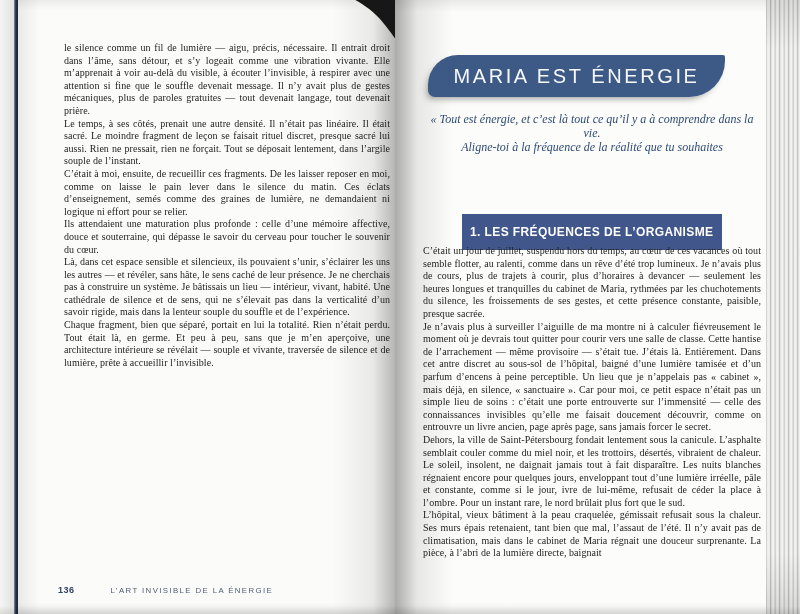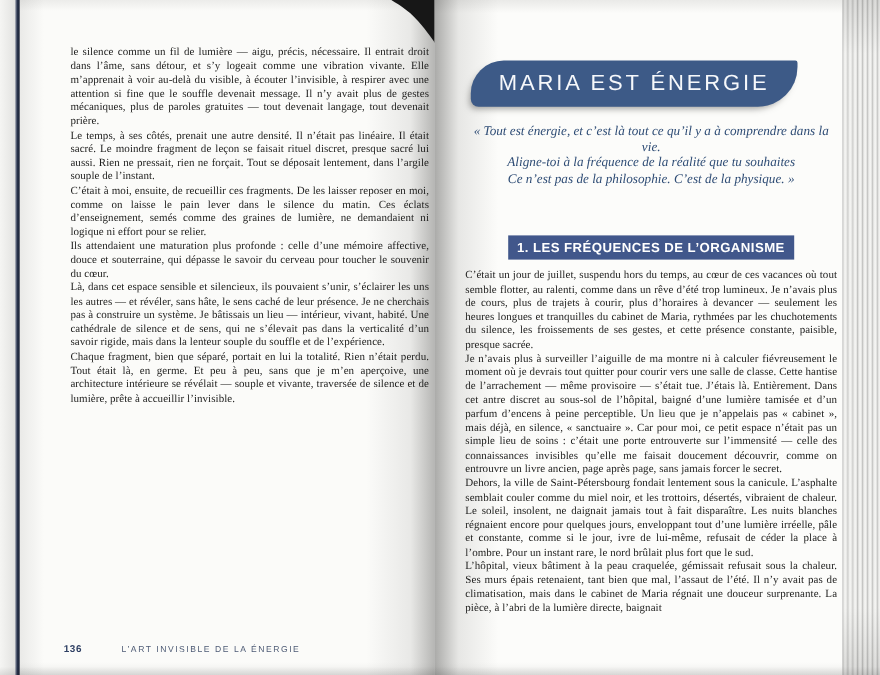--- a/index.html
+++ b/index.html
@@ -1,17 +1,17 @@
 <!DOCTYPE html>
 <html style="--banner-blue: #3d5a87; --header-blue: #41578b; --quote-navy: #2d4b74; --footer-gray: #4e5b75;"><head>
 <meta charset="utf-8">
 <style>
   html,body { margin:0; padding:0; background:#e9e8e6; }
   .scene { position:relative; width:800px; height:614px; overflow:hidden;
-           background:#a3a3a3; font-family:"Liberation Sans", sans-serif; }
+           background:#0f766e; font-family:"Liberation Sans", sans-serif; }
 
   
   .bg-left-strip { position:absolute; left:0; top:0; width:14px; height:614px;
     background:linear-gradient(to right,#f5f5f3,#e2e2e0); }
   .cover-edge-line { position:absolute; left:14px; top:0; width:4px; height:614px;
     background:linear-gradient(to right,#8b93a6,#27314a 45%,#1b2336); }
 
   
   .page { position:absolute; top:0; height:614px; }
   .page.left { left:18px; width:377px;
@@ -61,21 +61,21 @@
 
   
   .quote { position:absolute; left:28px; top:112px; width:338px; text-align:center;
     color:var(--quote-navy,#2d4b74); font-family:"Liberation Serif","DejaVu Serif",serif;
     font-style:italic; }
   .qline { font-size:12px; line-height:14.2px; }
   .attrib { margin-top:11px; font-style:normal; font-variant:small-caps;
     font-size:10.5px; letter-spacing:0.9px; color:#32405c; }
 
   
-  .sec-header { position:absolute; left:67px; top:214px; height:22px;
+  .sec-header { position:absolute; left:67px; top:214px; height:36px;
     background:var(--header-blue,#41578b); color:#ffffff;
     display:inline-flex; align-items:center; padding:0 8px;
     font-weight:bold; font-size:12px; letter-spacing:0.4px; white-space:nowrap; }
 </style>
 </head>
 <body>
 
 <div class="scene">
 
   <div class="bg-left-strip"></div>
@@ -102,21 +102,20 @@
 
   <div class="page right">
 
     <div class="banner">
       <span>MARIA EST ÉNERGIE</span>
     </div>
 
     <div class="quote">
       <div class="qline">« Tout est énergie, et c’est là tout ce qu’il y a à comprendre dans la vie.</div>
       <div class="qline">Aligne-toi à la fréquence de la réalité que tu souhaites</div>
-      <div class="qline">Ce n’est pas de la philosophie. C’est de la physique. »</div>
     </div>
 
     <div class="sec-header">
       <span>1. LES FRÉQUENCES DE L’ORGANISME</span>
     </div>
 
     <div class="rp-text bodytext">
       <p>C’était un jour de juillet, suspendu hors du temps, au cœur de ces vacances où tout semble flotter, au ralenti, comme dans un rêve d’été trop lumineux. Je n’avais plus de cours, plus de trajets à courir, plus d’horaires à devancer — seulement les heures longues et tranquilles du cabinet de Maria, rythmées par les chuchotements du silence, les froissements de ses gestes, et cette présence constante, paisible, presque sacrée.</p>
       <p>Je n’avais plus à surveiller l’aiguille de ma montre ni à calculer fiévreusement le moment où je devrais tout quitter pour courir vers une salle de classe. Cette hantise de l’arrachement — même provisoire — s’était tue. J’étais là. Entièrement. Dans cet antre discret au sous-sol de l’hôpital, baigné d’une lumière tamisée et d’un parfum d’encens à peine perceptible. Un lieu que je n’appelais pas « cabinet », mais déjà, en silence, « sanctuaire ». Car pour moi, ce petit espace n’était pas un simple lieu de soins : c’était une porte entrouverte sur l’immensité — celle des connaissances invisibles qu’elle me faisait doucement découvrir, comme on entrouvre un livre ancien, page après page, sans jamais forcer le secret.</p>
       <p>Dehors, la ville de Saint-Pétersbourg fondait lentement sous la canicule. L’asphalte semblait couler comme du miel noir, et les trottoirs, désertés, vibraient de chaleur. Le soleil, insolent, ne daignait jamais tout à fait disparaître. Les nuits blanches régnaient encore pour quelques jours, enveloppant tout d’une lumière irréelle, pâle et constante, comme si le jour, ivre de lui-même, refusait de céder la place à l’ombre. Pour un instant rare, le nord brûlait plus fort que le sud.</p>

